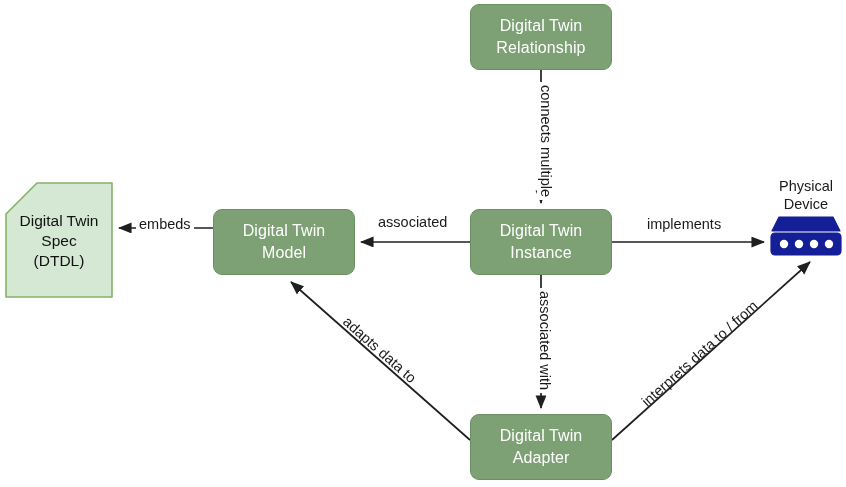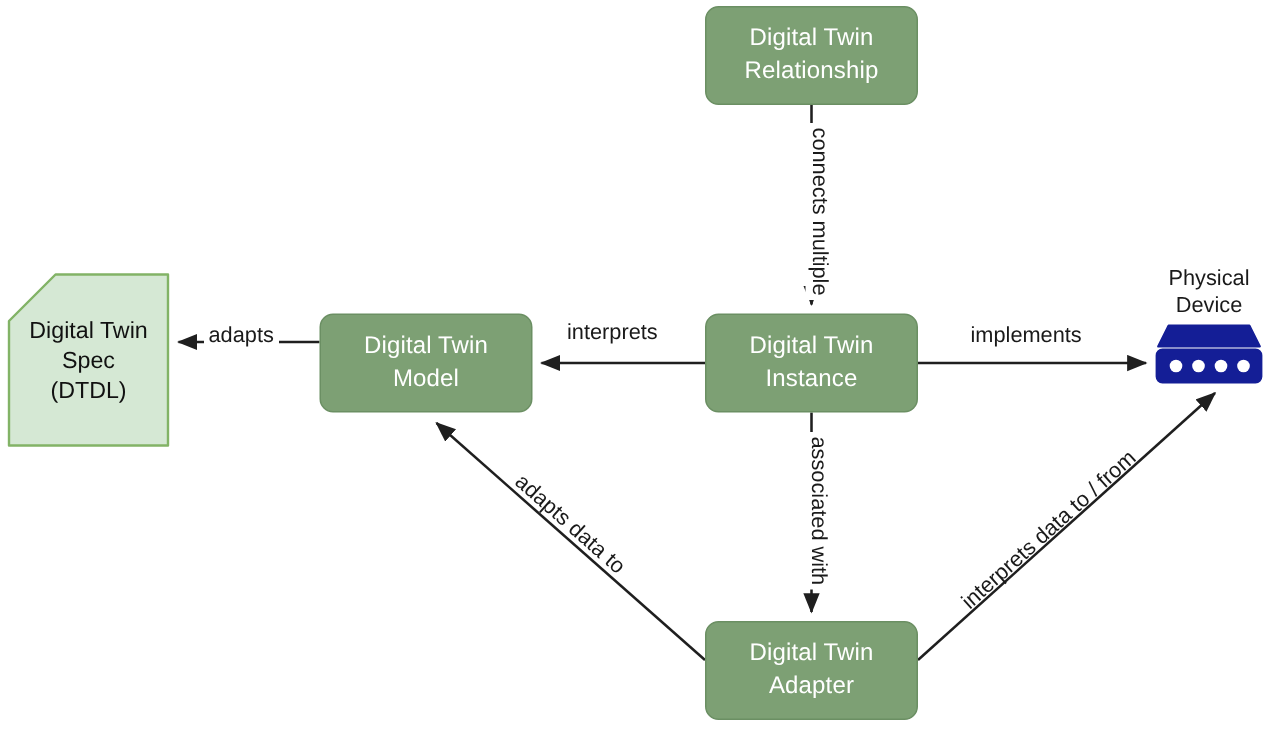--- a/index.html
+++ b/index.html
@@ -138,23 +138,23 @@
 Instance</div>
 
   <div class="node-box" style="left:213px; top:209px; width:142px; height:66px;">Digital Twin
 Model</div>
 
   <div class="node-box" style="left:470px; top:414px; width:142px; height:66px;">Digital Twin
 Adapter</div>
 
   <div class="edge-label rot-cw" style="left:553px; top:82px;">connects multiple</div>
 
-  <div class="edge-label" style="left:375px; top:215px;">interprets</div>
+  <div class="edge-label" style="left:375px; top:215px;">associated</div>
 
-  <div class="edge-label" style="left:136px; top:217px;">adapts</div>
+  <div class="edge-label" style="left:136px; top:217px;">embeds</div>
 
   <div class="edge-label" style="left:644px; top:217px;">implements</div>
 
   <div class="edge-label rot-cw" style="left:552px; top:288px;">associated with</div>
 
   <div class="diag-label" style="left:349px; top:312px; transform: rotate(41.4deg); transform-origin: left top;">adapts data to</div>
 
   <div class="diag-label" style="left:637px; top:399px; transform: rotate(-41.9deg); transform-origin: left top;">interprets data to / from</div>
 
 </div>

